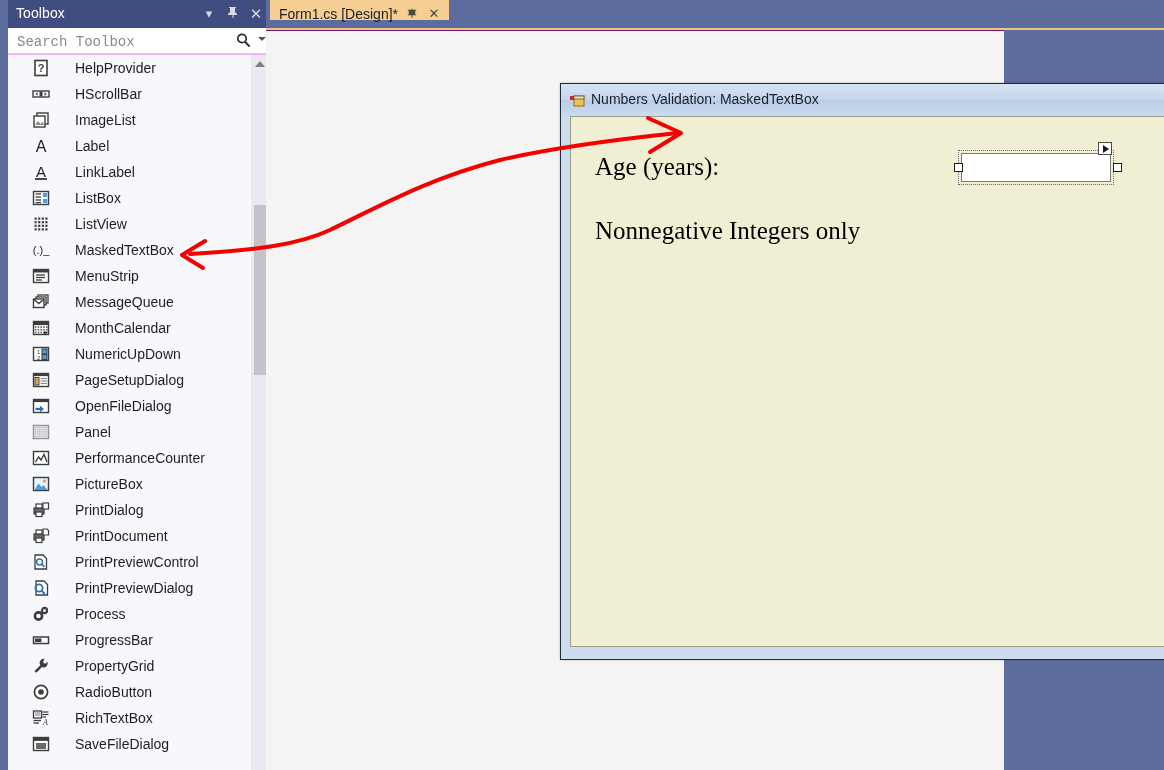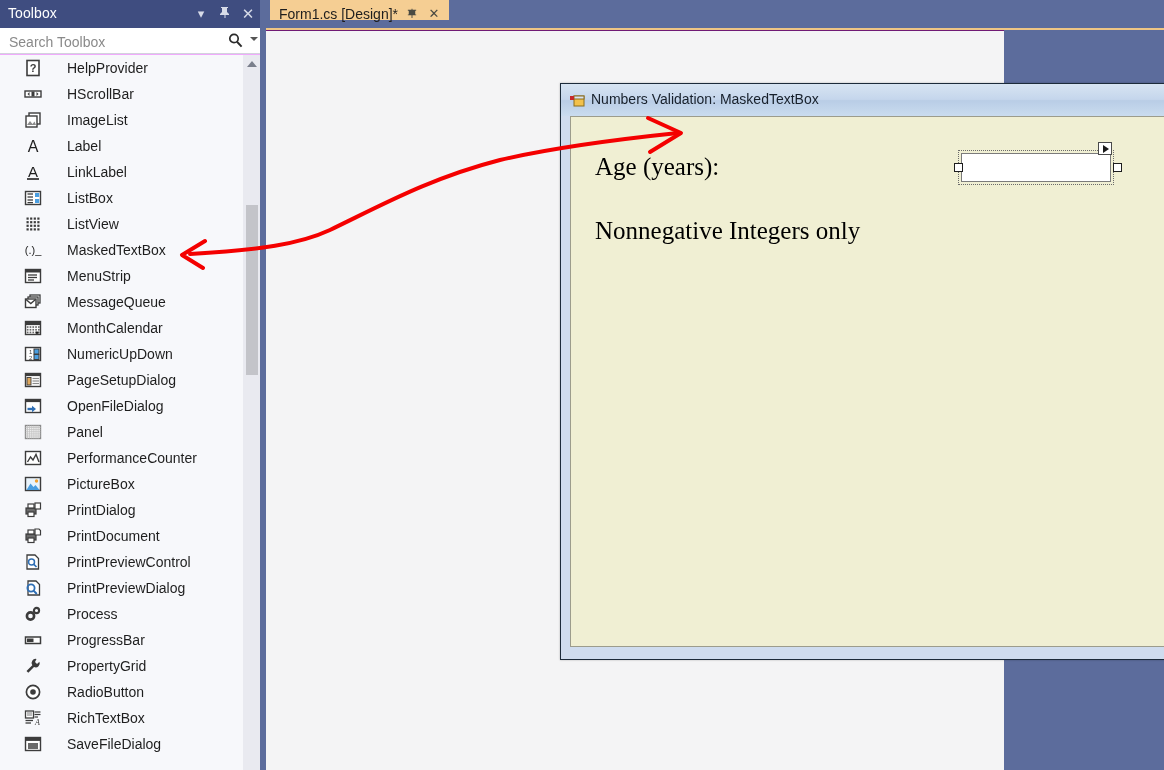--- a/index.html
+++ b/index.html
@@ -18,21 +18,21 @@
     position: relative;
     width: 1164px;
     height: 770px;
     background: #5c6c9c;
     overflow: hidden;
   }
 
   
   #toolbox {
     position: absolute;
-    left: 0; top: 0;
+    left: 8px; top: 0;
     width: 266px;
     height: 770px;
     background: #f0abfc;
   }
   #toolbox-title {
     position: absolute;
     left: 0; top: 0;
     width: 266px; height: 28px;
     background: #3f4d80;
     color: #ffffff;
@@ -65,21 +65,21 @@
     background: #ffffff;
     border-bottom: 1px solid #d3d3dd;
     box-sizing: border-box;
   }
   #search-input {
     position: absolute;
     left: 7px; top: 3px;
     width: 200px; height: 20px;
     border: none; outline: none;
     background: transparent;
-    font-family: Liberation Sans, sans-serif;
+    font-family: Liberation Mono, monospace;
     font-size: 14px;
     color: #606060;
   }
   #search-input::placeholder { color: #8a8a8a; opacity: 1; }
   #search-icon {
     position: absolute;
     right: 22px; top: 4px;
     width: 17px; height: 17px;
   }
   #search-caret {

